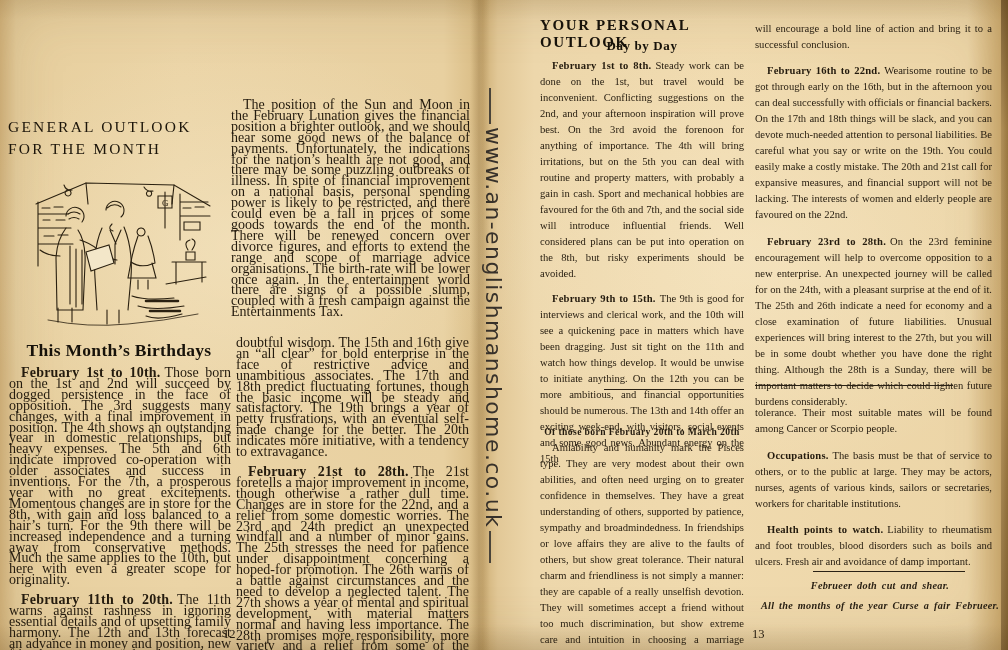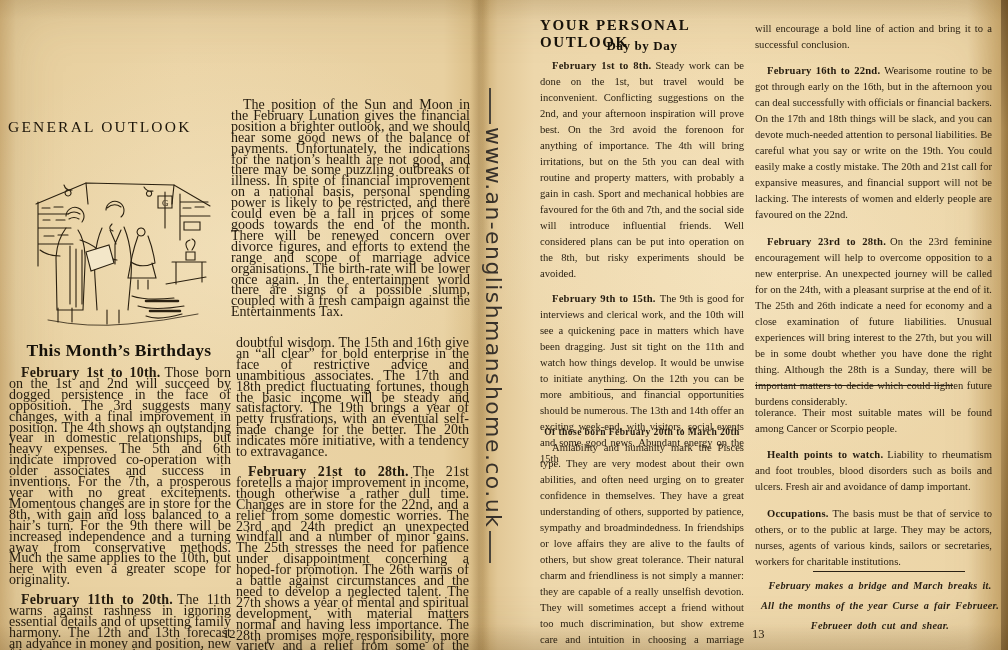--- a/index.html
+++ b/index.html
@@ -78,20 +78,21 @@
 </head>
 <body>
 
 <div class="spread">
   <div class="gutter-shade"></div>
   <div class="edge-right"></div>
 
 
   <div class="go-heading">
     <div>GENERAL OUTLOOK</div>
+    <div>FOR THE MONTH</div>
   </div>
 
   <svg class="illustration" viewBox="0 0 190 162" fill="none" stroke="#2a2010" stroke-width="1.1" stroke-linecap="round">
 
     <path d="M8 34 L58 13 L146 15 L182 36"></path>
     <path d="M58 13 L60 34 M146 15 L144 34"></path>
 
     <path d="M36 15 q2 6 8 5 M40 20 a3 3 0 1 0 0.1 0"></path>
     <path d="M116 17 q3 5 9 4 M121 21 a2.6 2.6 0 1 0 0.1 0"></path>
 
@@ -177,26 +178,25 @@
   <div class="body-col rp" style="left:755px; top:21px; width:237px;">
     <p class="noindent">will encourage a bold line of action and bring it to a successful conclusion.</p>
     <p style="margin-top:10px;"><span class="lead">February 16th to 22nd.</span><span>Wearisome routine to be got through early on the 16th, but in the afternoon you can deal successfully with officials or financial backers. On the 17th and 18th things will be slack, and you can devote much-needed attention to personal liabilities. Be careful what you say or write on the 19th. You could easily make a costly mistake. The 20th and 21st call for expansive measures, and financial support will not be lacking. The interests of women and elderly people are favoured on the 22nd.</span></p>
     <p style="margin-top:11px;"><span class="lead">February 23rd to 28th.</span><span>On the 23rd feminine encouragement will help to overcome opposition to a new enterprise. An unexpected journey will be called for on the 24th, with a pleasant surprise at the end of it. The 25th and 26th indicate a need for economy and a close examination of future liabilities. Unusual experiences will bring interest to the 27th, but you will be in some doubt whether you have done the right thing. Although the 28th is a Sunday, there will be important matters to decide which could lighten future burdens considerably.</span></p>
   </div>
 
   <div class="rule rule-po-col2"></div>
 
   <div class="body-col rp" style="left:755px; top:405px; width:237px;">
     <p class="noindent">tolerance. Their most suitable mates will be found among Cancer or Scorpio people.</p>
+    <p style="margin-top:11px;"><span class="lead">Occupations.</span><span>The basis must be that of service to others, or to the public at large. They may be actors, nurses, agents of various kinds, sailors or secretaries, workers for charitable institutions.</span></p>
     <p style="margin-top:10px;"><span class="lead">Health points to watch.</span><span>Liability to rheumatism and foot troubles, blood disorders such as boils and ulcers. Fresh air and avoidance of damp important.</span></p>
-    <p style="margin-top:11px;"><span class="lead">Occupations.</span><span>The basis must be that of service to others, or to the public at large. They may be actors, nurses, agents of various kinds, sailors or secretaries, workers for charitable institutions.</span></p>
   </div>
 
   <div class="rule rule-proverbs"></div>
 
   <div class="proverbs">
-    <div>February makes a bridge and March breaks it.</div>
+    <div>Februeer doth cut and shear.</div>
     <div>All the months of the year Curse a fair Februeer.</div>
-    <div>Februeer doth cut and shear.</div>
   </div>
 
   <div class="pagenum p13">13</div>
 </div>
 
 </body></html>

